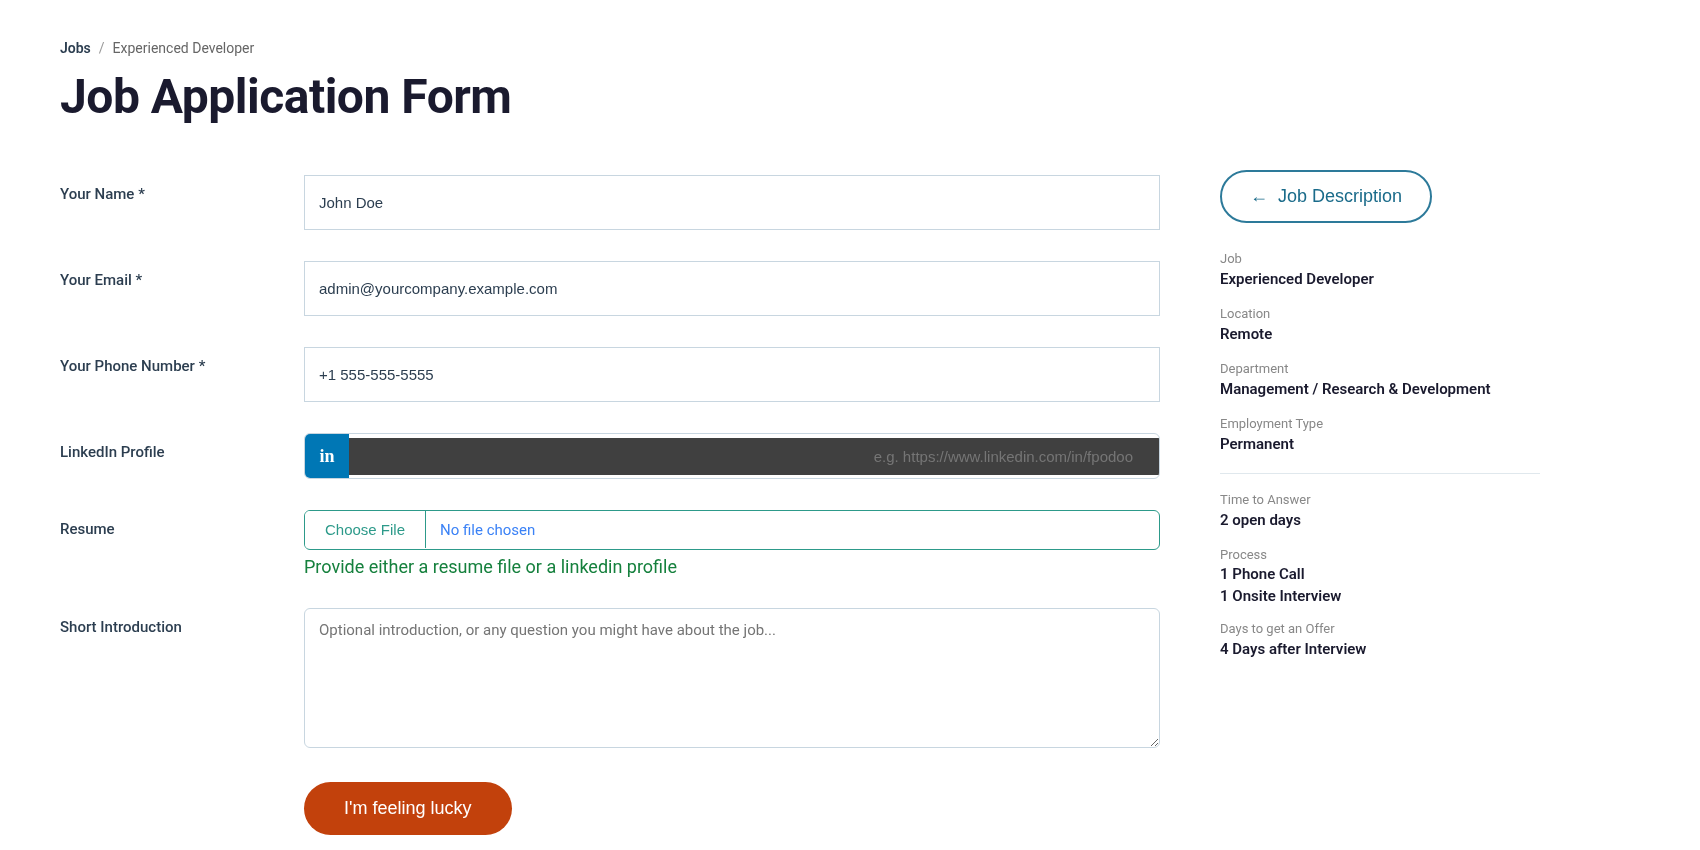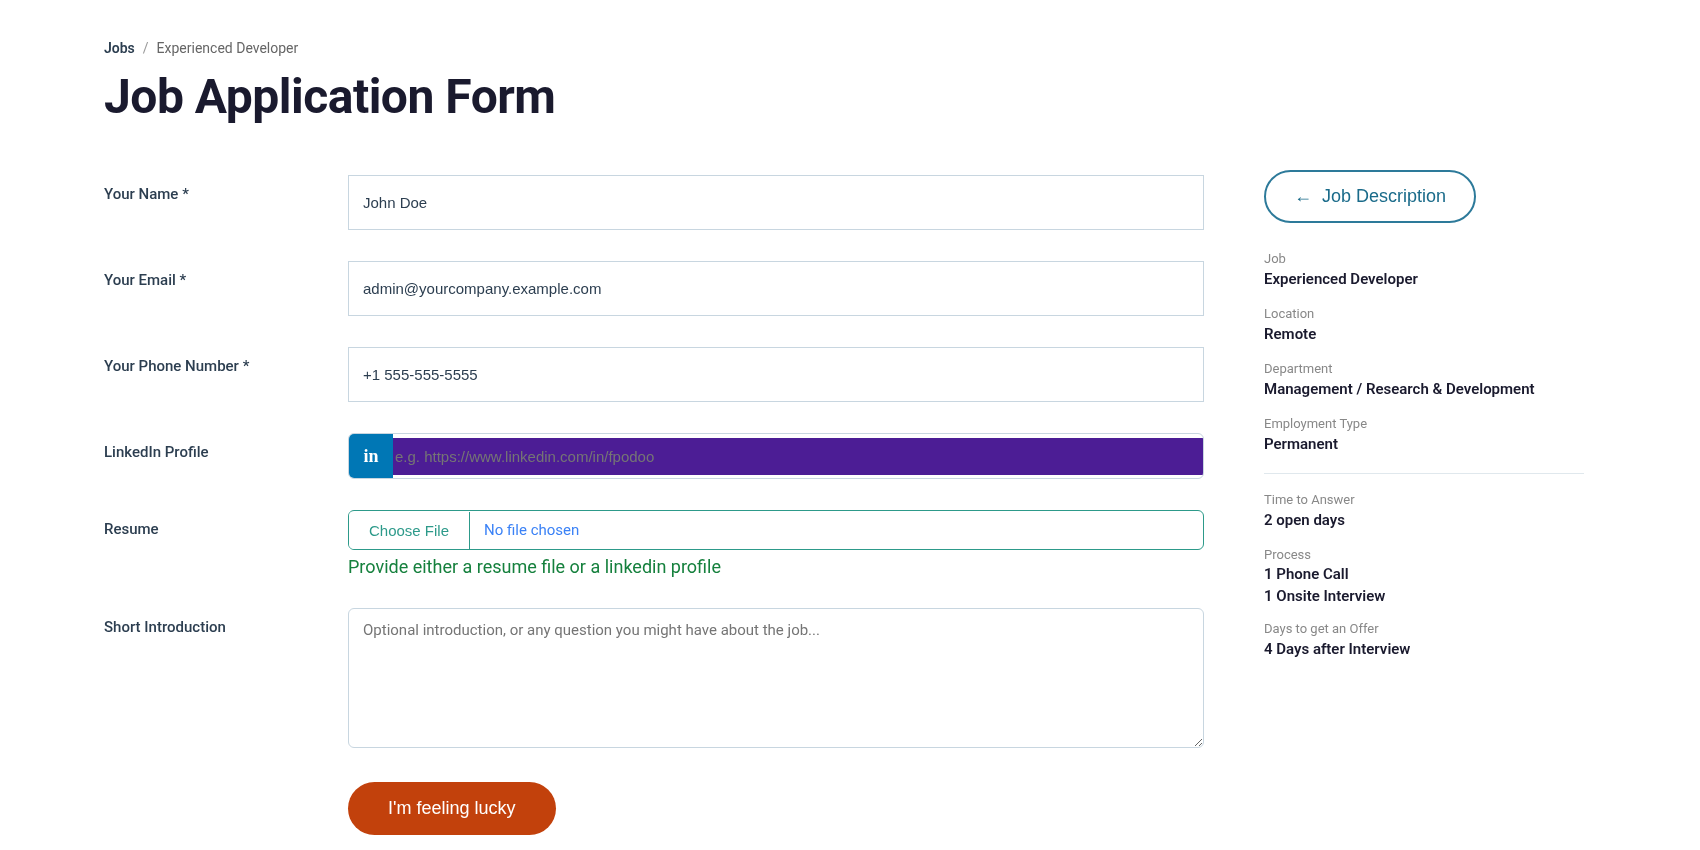--- a/index.html
+++ b/index.html
@@ -13,21 +13,20 @@
     .page-container {
       display: flex;
       max-width: 1700px;
       min-height: 850px;
       padding: 40px 60px;
       gap: 60px;
     }
     .main-content {
       flex: 1;
       max-width: 1100px;
-      margin-left: 44px;
     }
     .breadcrumb {
       display: flex;
       align-items: center;
       gap: 8px;
       font-size: 14px;
       color: #666;
       margin-bottom: 12px;
     }
     .breadcrumb-jobs {
@@ -98,30 +97,31 @@
       flex-shrink: 0;
     }
     .linkedin-icon-text {
       color: white;
       font-weight: 700;
       font-size: 18px;
       font-family: serif;
     }
     .linkedin-input {
       flex: 1;
-      padding: 10px 2px;
+      padding: 10px 26px;
       font-size: 15px;
       border: none;
       outline: none;
       color: #999;
-      background: #4c1d95;
+      background: #404040;
+      text-align: right;
     }
     .file-upload-wrapper {
       display: flex;
-      align-items: center;
+      align-items: flex-start;
       border: 1.5px solid #2d9a8a;
       border-radius: 6px;
       overflow: hidden;
       background: #fff;
     }
     .choose-file-btn {
       padding: 10px 20px;
       background: #fff;
       color: #2d9a8a;
       font-size: 15px;

